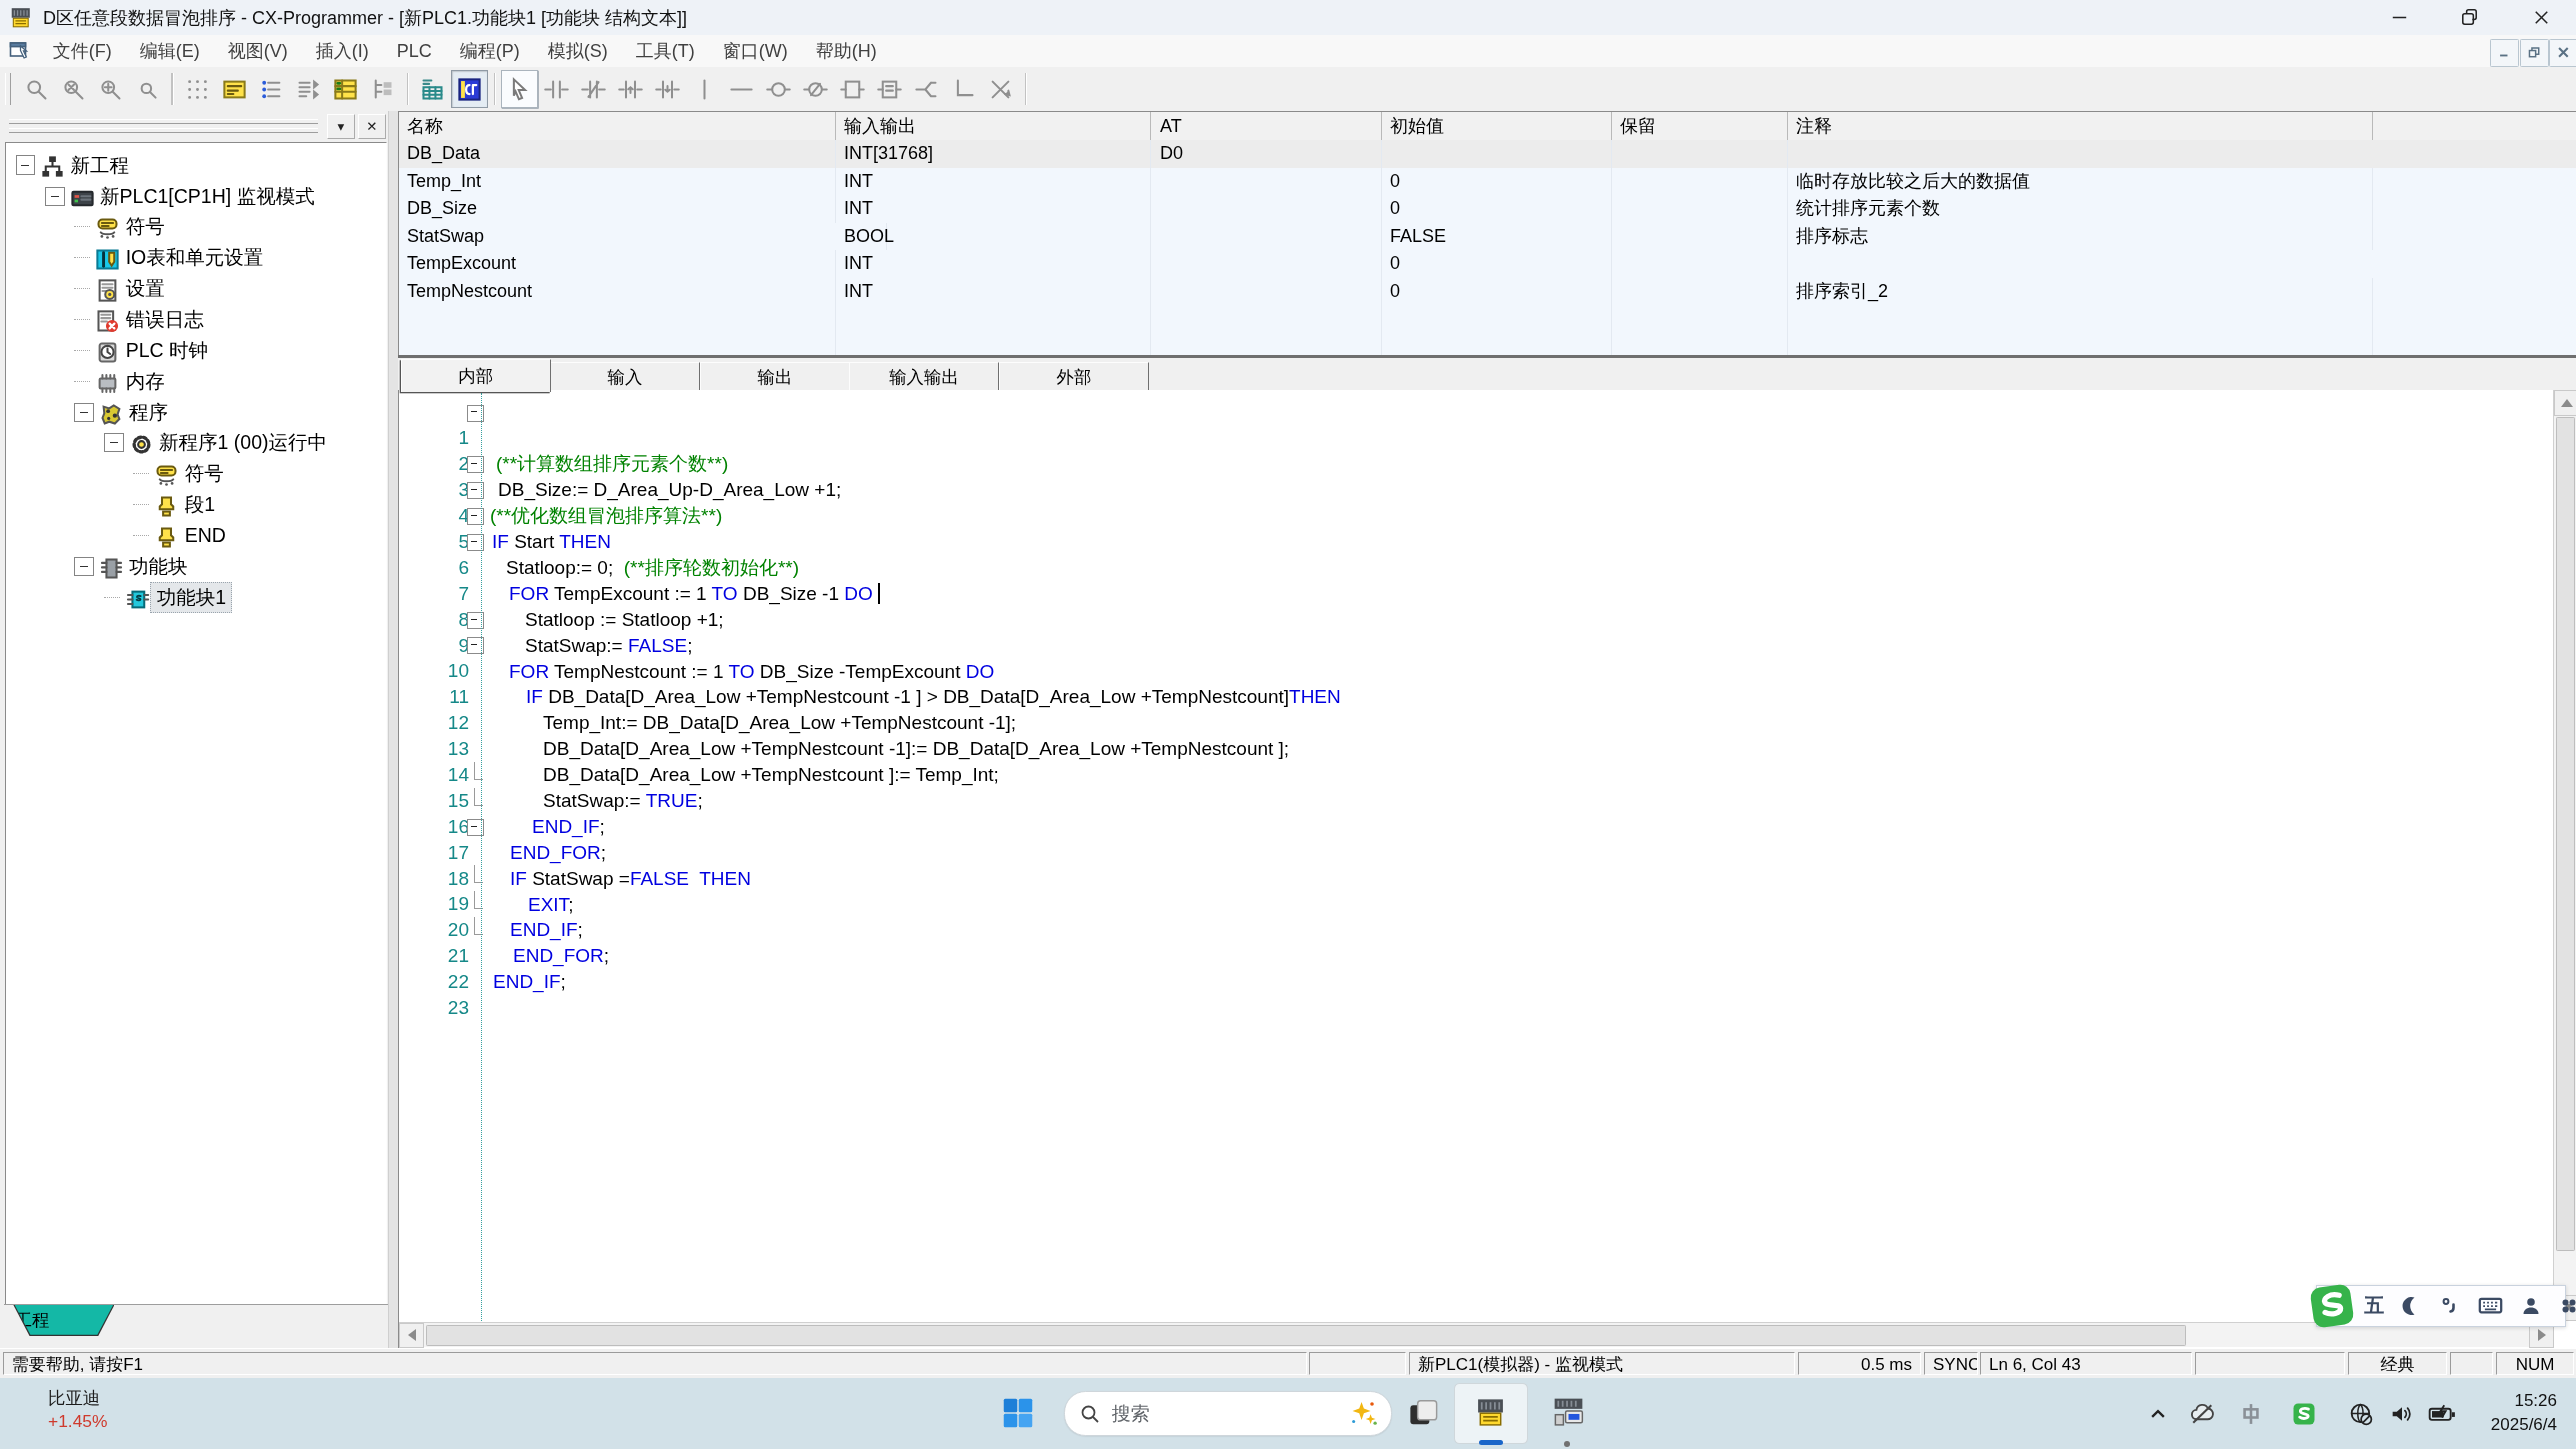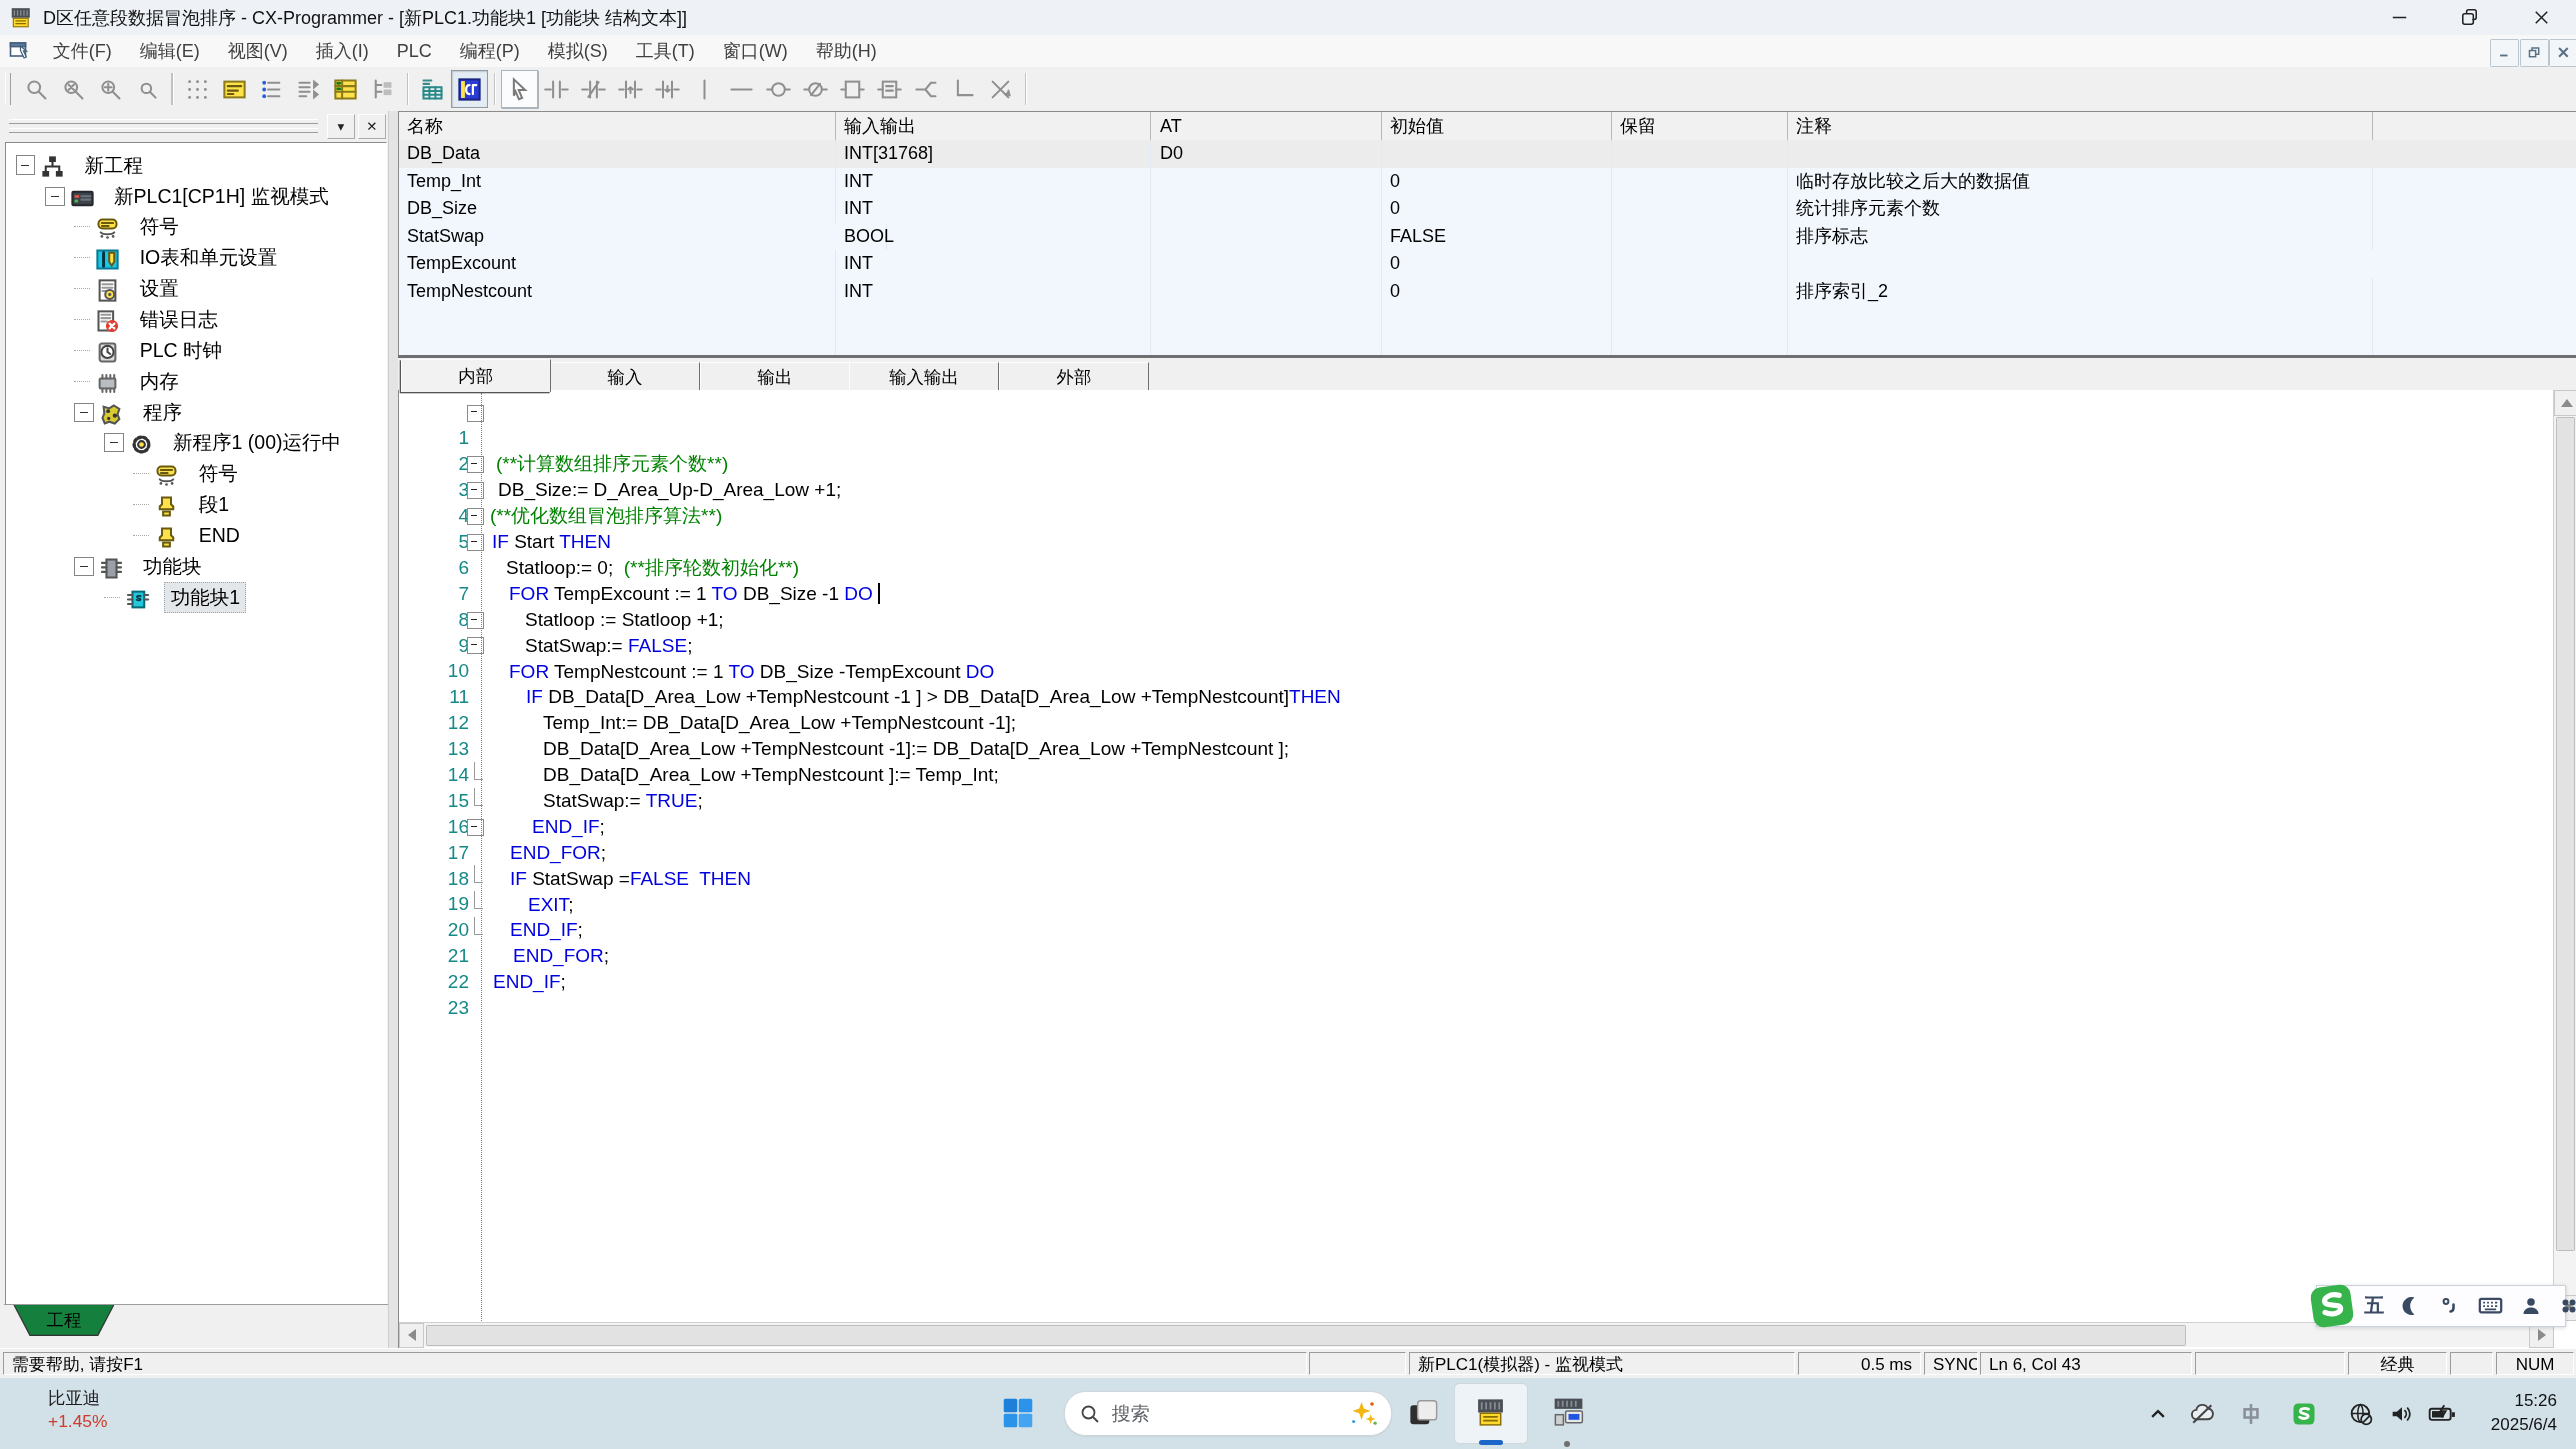--- a/index.html
+++ b/index.html
@@ -26,31 +26,31 @@
   .tb-btn.raised{border:0.7px solid #aab4bd;background:#fafcfe;box-shadow:0.7px 0.7px 0 #8f9aa5}
 
   
   .main{position:absolute;left:0;top:111px;width:2576px;height:1237px;background:#f0f0f0}
   .left-panel{position:absolute;left:4px;top:0;width:384px;height:1237px;background:#f0f0f0}
   .panel-head{position:absolute;left:0;top:0;width:384px;height:31px}
   .groove{position:absolute;left:5.4px;width:309px;height:2.7px;border-top:1.3px solid #fff;border-bottom:1.3px solid #9d9d9d}
   .ph-btn{position:absolute;width:25.5px;height:23px;top:3.4px;background:#f0f0f0;border:1.3px outset #fff;display:flex;align-items:center;justify-content:center;font-size:13.4px;color:#222}
   .tree-box{position:absolute;left:1.3px;top:31px;width:380px;height:1162px;background:#fff;border:1.3px solid;border-color:#8a8a8a #fdfdfd #fdfdfd #8a8a8a;overflow:hidden}
   .tree-item{position:absolute;height:31px;display:flex;align-items:center;font-size:19.5px;white-space:nowrap}
-  .tree-item .lbl{padding:1.3px 5.4px;margin-left:16px}
+  .tree-item .lbl{padding:1.3px 5.4px;margin-left:2px}
   .tree-item.sel .lbl{background:#e4e7ea;border:0.7px dotted #9aa4ad}
   .expander{width:17.4px;height:17.4px;border:1.3px solid #848484;background:#fff;display:flex;align-items:center;justify-content:center;flex:none;position:relative}
   .expander i{display:block;width:8px;height:1.3px;background:#333}
   .conn{width:16px;height:0;border-bottom:1.3px dotted #a8a8a8;flex:none}
   .t-ico{width:24px;height:24px;flex:none;margin-left:4px}
   .panel-tabs{position:absolute;left:0;top:1193px;width:384px;height:44px;background:#f0f0f0;border-top:1.3px solid #9d9d9d}
   .proj-tab{position:absolute;left:9.4px;top:0;width:101px;height:31px}
   .proj-tab .o{position:absolute;inset:0;background:#333;clip-path:polygon(0 0,100% 0,84% 100%,16% 100%)}
-  .proj-tab .i{position:absolute;left:1.3px;right:1.3px;top:0;bottom:1.3px;background:#15803d;clip-path:polygon(0 0,100% 0,84% 100%,16% 100%);
-    display:flex;align-items:center;justify-content:center;font-size:17.4px}
+  .proj-tab .i{position:absolute;left:1.3px;right:1.3px;top:0;bottom:1.3px;background:#14b8a6;clip-path:polygon(0 0,100% 0,84% 100%,16% 100%);
+    display:flex;align-items:center;justify-content:flex-start;font-size:17.4px}
   .splitter{position:absolute;left:388px;top:0;width:10.7px;height:1237px;background:#e4e4e4;border-left:0.7px solid #cfcfcf;border-right:0.7px solid #a9a9a9}
 
   
   .right-zone{position:absolute;left:398px;top:0;width:2178px;height:1237px;background:#f0f0f0}
   .var-table{position:absolute;left:0;top:0;width:2178px;height:244px;background:#f3f7fd;border-left:1.3px solid #8a8a8a;border-top:1.3px solid #8a8a8a;overflow:hidden}
   .vt-head{position:absolute;left:0;top:0;height:28px;width:2178px;background:#f1f1f1;border-bottom:1.3px solid #9a9a9a}
   .vt-hc{position:absolute;top:0;height:28px;line-height:28px;font-size:18px;padding-left:8px;border-right:1.3px solid #b9b9b9;box-sizing:border-box;background:#f1f1f1}
   .vt-row{position:absolute;left:0;height:27.5px;width:2178px;background:#f2f7fd;border-bottom:0.7px solid #e3e9f1}
   .vt-row.sel{background:#ececec}
   .vt-cell{position:absolute;top:0;height:27.5px;line-height:27.5px;font-size:18px;padding-left:8px;border-right:0.7px solid #e3e9f1;box-sizing:border-box;white-space:nowrap;overflow:hidden}

